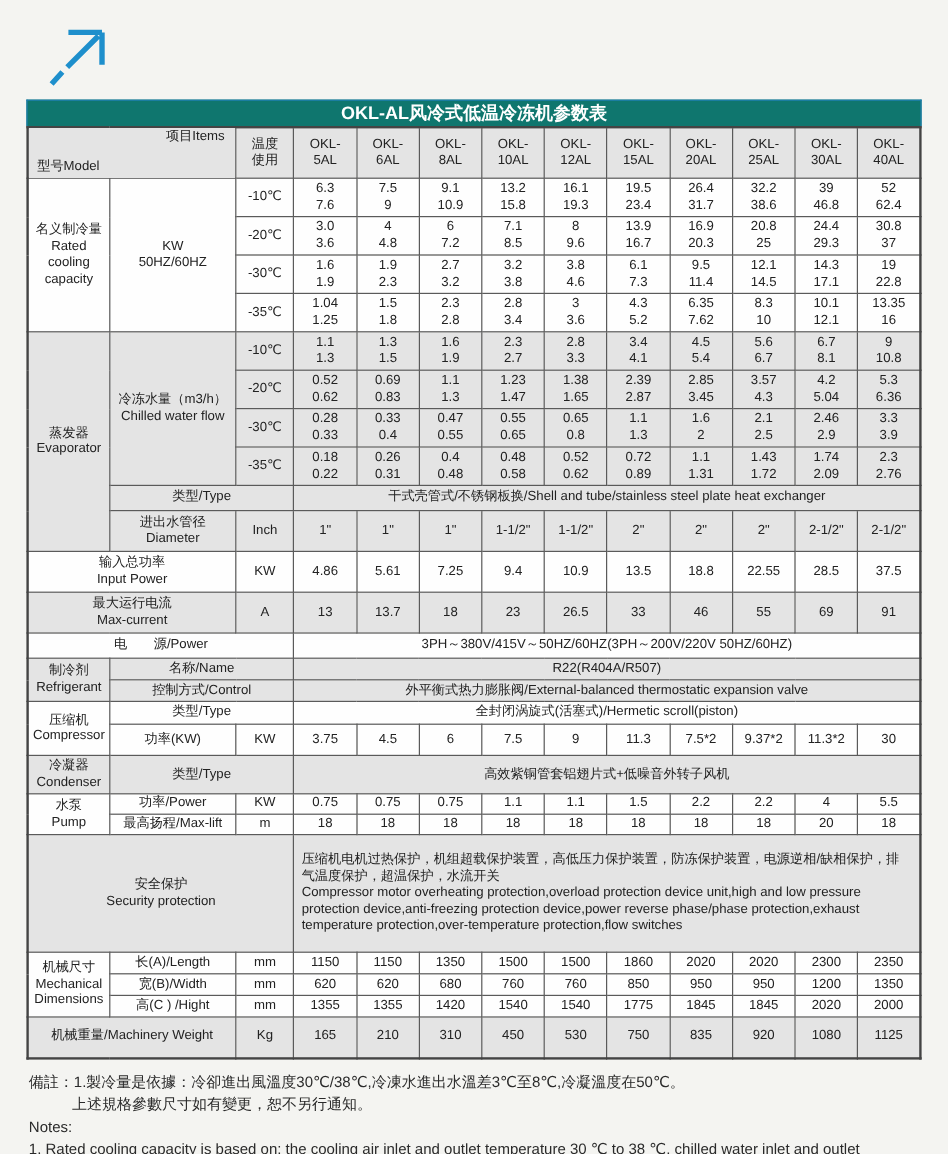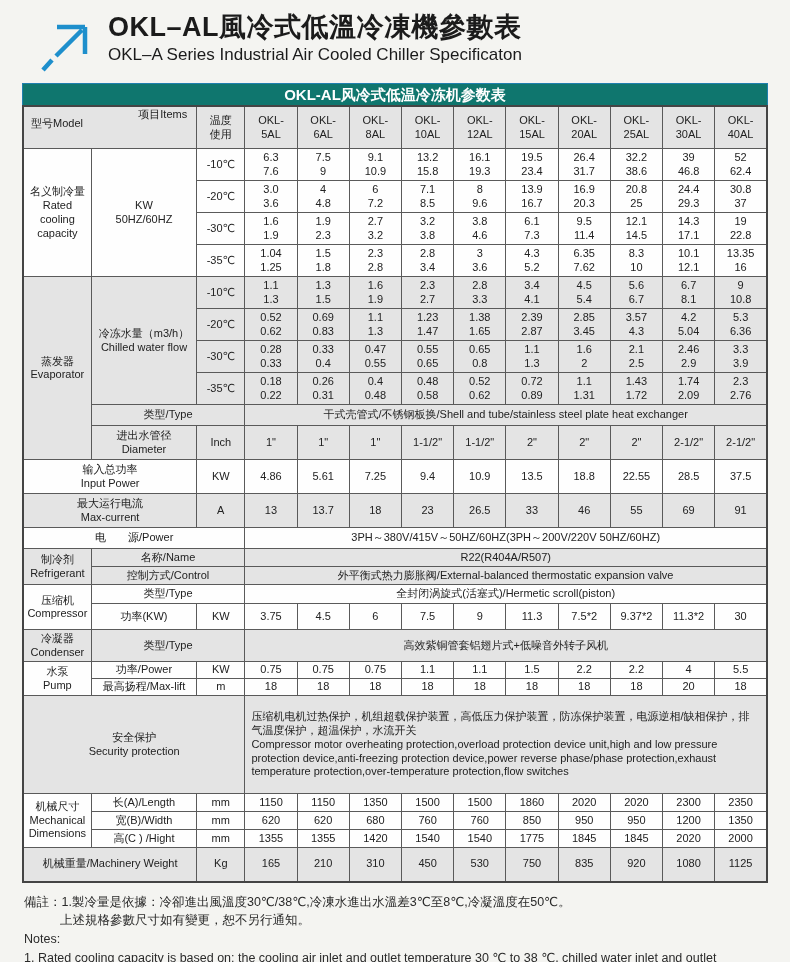--- a/index.html
+++ b/index.html
@@ -40,21 +40,21 @@
   td.left { text-align:left; padding:14px 6px; }
 
   
   td.corner {
     position:relative; padding:0;
     background:
       linear-gradient(to bottom right,
         rgba(0,0,0,0) calc(50% - 0.7px), #777 calc(50% - 0.7px),
         #777 calc(50% + 0.7px), rgba(0,0,0,0) calc(50% + 0.7px)) #e4e4e4;
   }
-  td.corner .tl { position:absolute; left:7px; bottom:18px; font-size:11px;text-align:right; }
+  td.corner .tl { position:absolute; left:7px; bottom:2px; font-size:11px;text-align:right; }
   td.corner .tr { position:absolute; right:9px; top:1px; font-size:11px; }
 
   
   tr.h-hdr  { height:31px; }
   tr.h-cap  { height:32px; }
   tr.h-type { height:21px; }
   tr.h-diam { height:34px;margin-left:31px; }
   tr.h-pow  { height:34px; }
   tr.h-one  { height:21px; }
   tr.h-ref  { height:18px; }
@@ -73,24 +73,20 @@
 </style>
 </head>
 <body>
 
 <div class="page">
 
   <div class="hdr">
     <svg class="logo" viewBox="0 0 52 56">
       <path d="M17 9 H45 M45 9 V36 M42 12 L16 38 M12 42 L3 52" stroke="#1e8fcc" stroke-width="4.5" fill="none" stroke-linecap="butt"></path>
     </svg>
-    <div class="titles">
-      <h1>OKL–AL風冷式低溫冷凍機參數表</h1>
-      <h2>OKL–A Series Industrial Air Cooled Chiller Specificaton</h2>
-    </div>
   </div>
 
   <div class="tablewrap">
     <div class="banner">OKL-AL风冷式低温冷冻机参数表</div>
 
     <table>
       <colgroup>
         <col style="width:68px">
           <col style="width:105px">
           <col style="width:48px">

